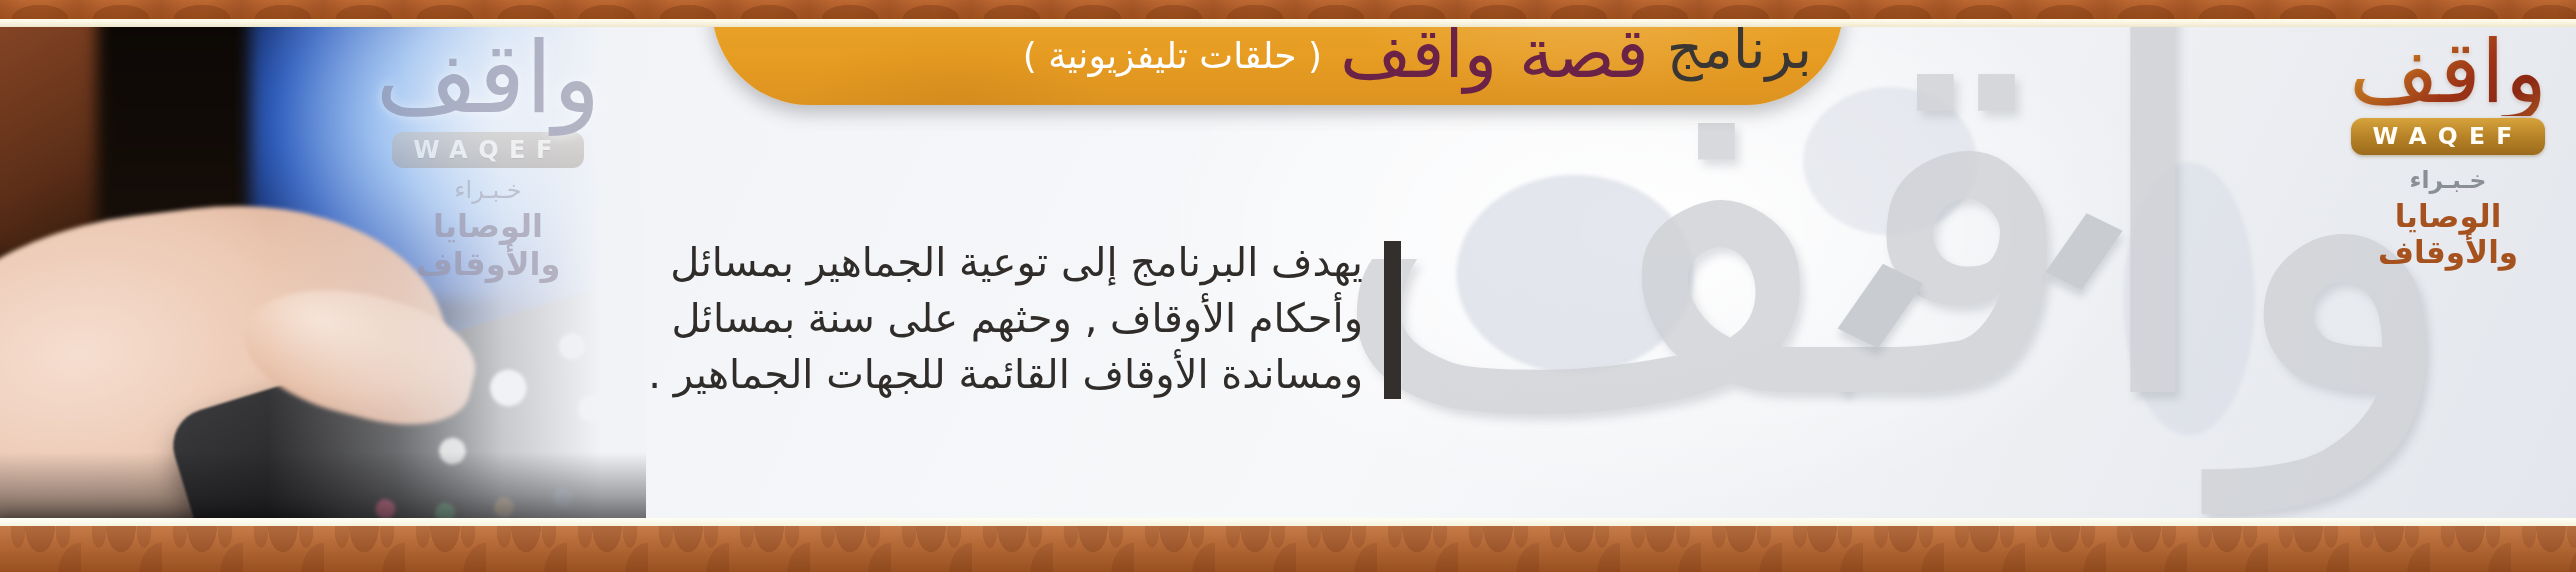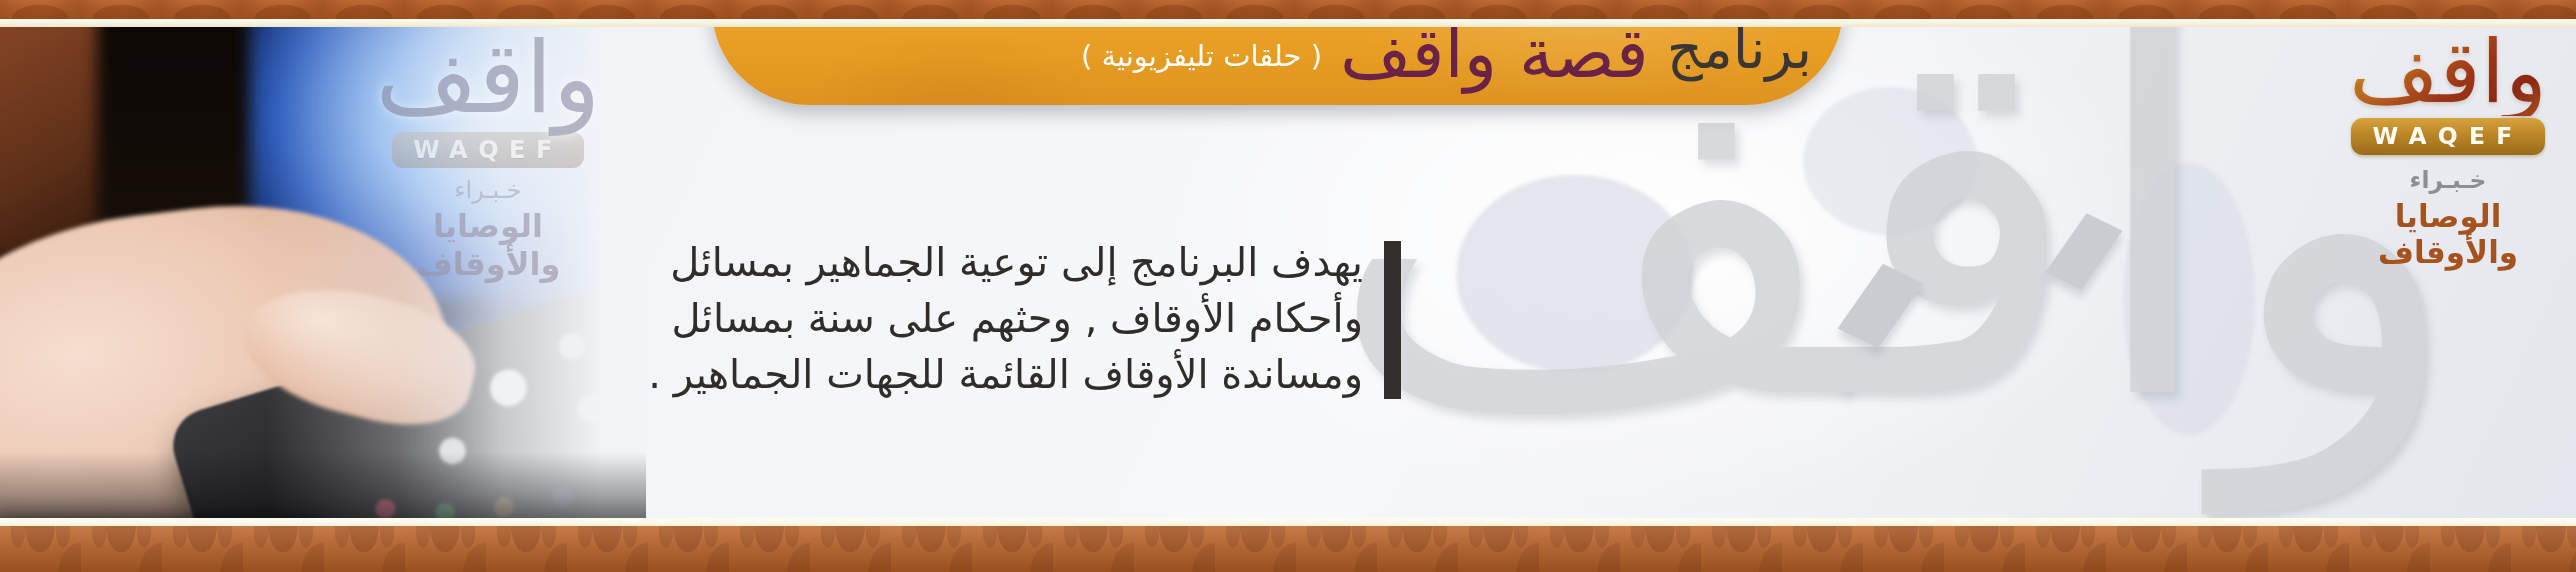--- a/index.html
+++ b/index.html
@@ -215,21 +215,21 @@
   }
   .t-barnamej{
     font-size:56px;line-height:.92;color:#3a3633;font-weight:400;
     margin-top:-6.5px;
   }
   .t-qissa{
     font-size:69px;line-height:.95;color:#6b2247;font-weight:400;
     margin-top:3.2px;
   }
   .t-halaqat{
-    font-size:29px;line-height:1;color:#ffffff;font-weight:400;
+    font-size:36px;line-height:1;color:#ffffff;font-weight:400;
     margin-top:7px;
   }
 
   
   .copy-wrap{
     position:absolute;right:1175px;top:234px;z-index:25;
     display:flex;flex-direction:row;align-items:center;gap:21px;
     direction:rtl;
   }
   .accent-bar{

